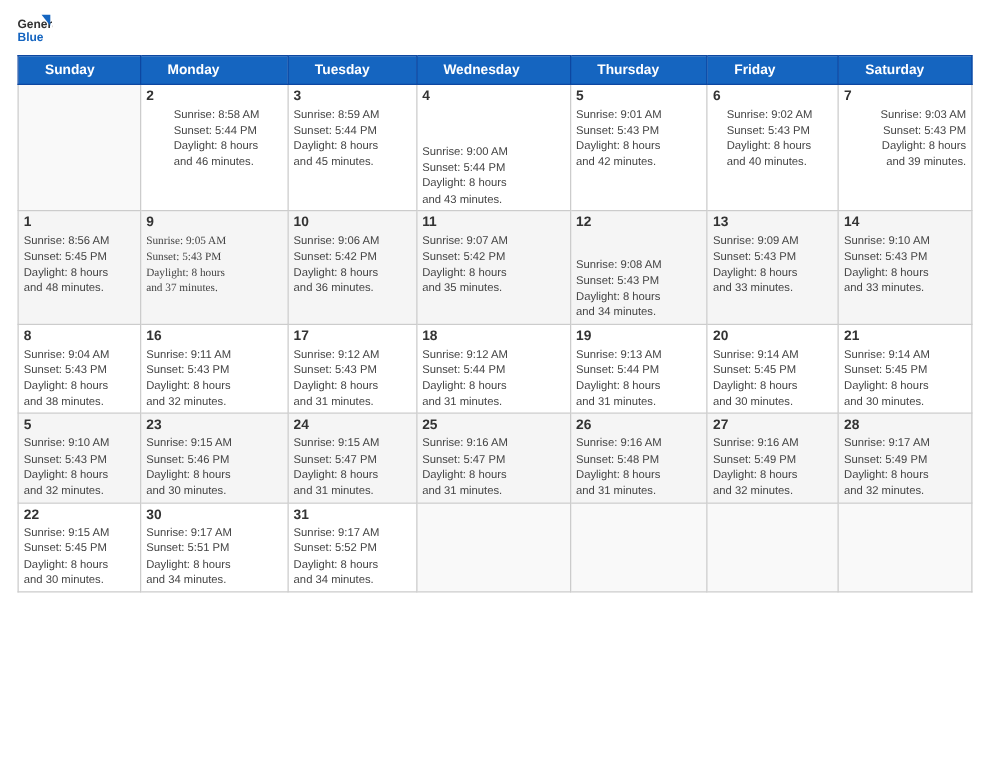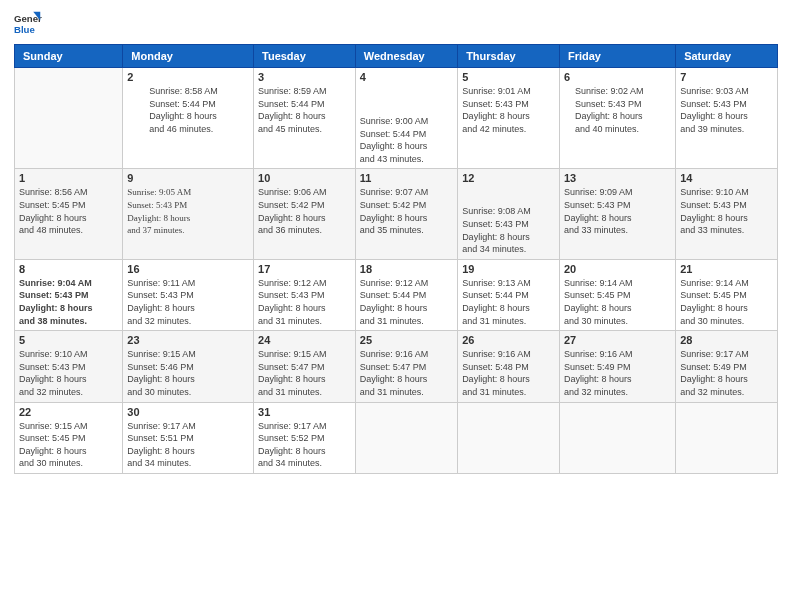--- a/index.html
+++ b/index.html
@@ -42,21 +42,21 @@
       color: #555;
     }
     table {
       width: 100%;
       border-collapse: collapse;
       font-size: 9.5px;
     }
     thead tr th {
       background-color: #1565c0;
       color: #fff;
-      padding: 5px 8px;
+      padding: 5px 21px;
       text-align: left;
       font-size: 11px;
       font-weight: bold;
       border: 1px solid #0d47a1;
     }
     tbody tr td {
       border: 1px solid #ccc;
       vertical-align: top;
       padding: 3px 4px;
       min-height: 70px;
@@ -144,21 +144,21 @@
           </td>
           <td>
             <span class="day-num">6</span>
             <div class="day-detail" style="white-space: pre-line; margin-left: 11px;">Sunrise: 9:02 AM
 Sunset: 5:43 PM
 Daylight: 8 hours
 and 40 minutes.</div>
           </td>
           <td>
             <span class="day-num">7</span>
-            <div class="day-detail" style="white-space: pre-line;">Sunrise: 9:03 AM
+            <div class="day-detail" style="white-space: pre-line; text-align: right;">Sunrise: 9:03 AM
 Sunset: 5:43 PM
 Daylight: 8 hours
 and 39 minutes.</div>
           </td>
         </tr>
         <tr>
           <td>
             <span class="day-num">1</span>
             <div class="day-detail" style="white-space: pre-line;">Sunrise: 8:56 AM
 Sunset: 5:45 PM
@@ -204,21 +204,21 @@
             <span class="day-num">14</span>
             <div class="day-detail" style="white-space: pre-line;">Sunrise: 9:10 AM
 Sunset: 5:43 PM
 Daylight: 8 hours
 and 33 minutes.</div>
           </td>
         </tr>
         <tr>
           <td>
             <span class="day-num">8</span>
-            <div class="day-detail" style="white-space: pre-line; font-weight: bold;">Sunrise: 9:04 AM
+            <div class="day-detail" style="white-space: pre-line;">Sunrise: 9:04 AM
 Sunset: 5:43 PM
 Daylight: 8 hours
 and 38 minutes.</div>
           </td>
           <td>
             <span class="day-num">16</span>
             <div class="day-detail" style="white-space: pre-line;">Sunrise: 9:11 AM
 Sunset: 5:43 PM
 Daylight: 8 hours
 and 32 minutes.</div>

